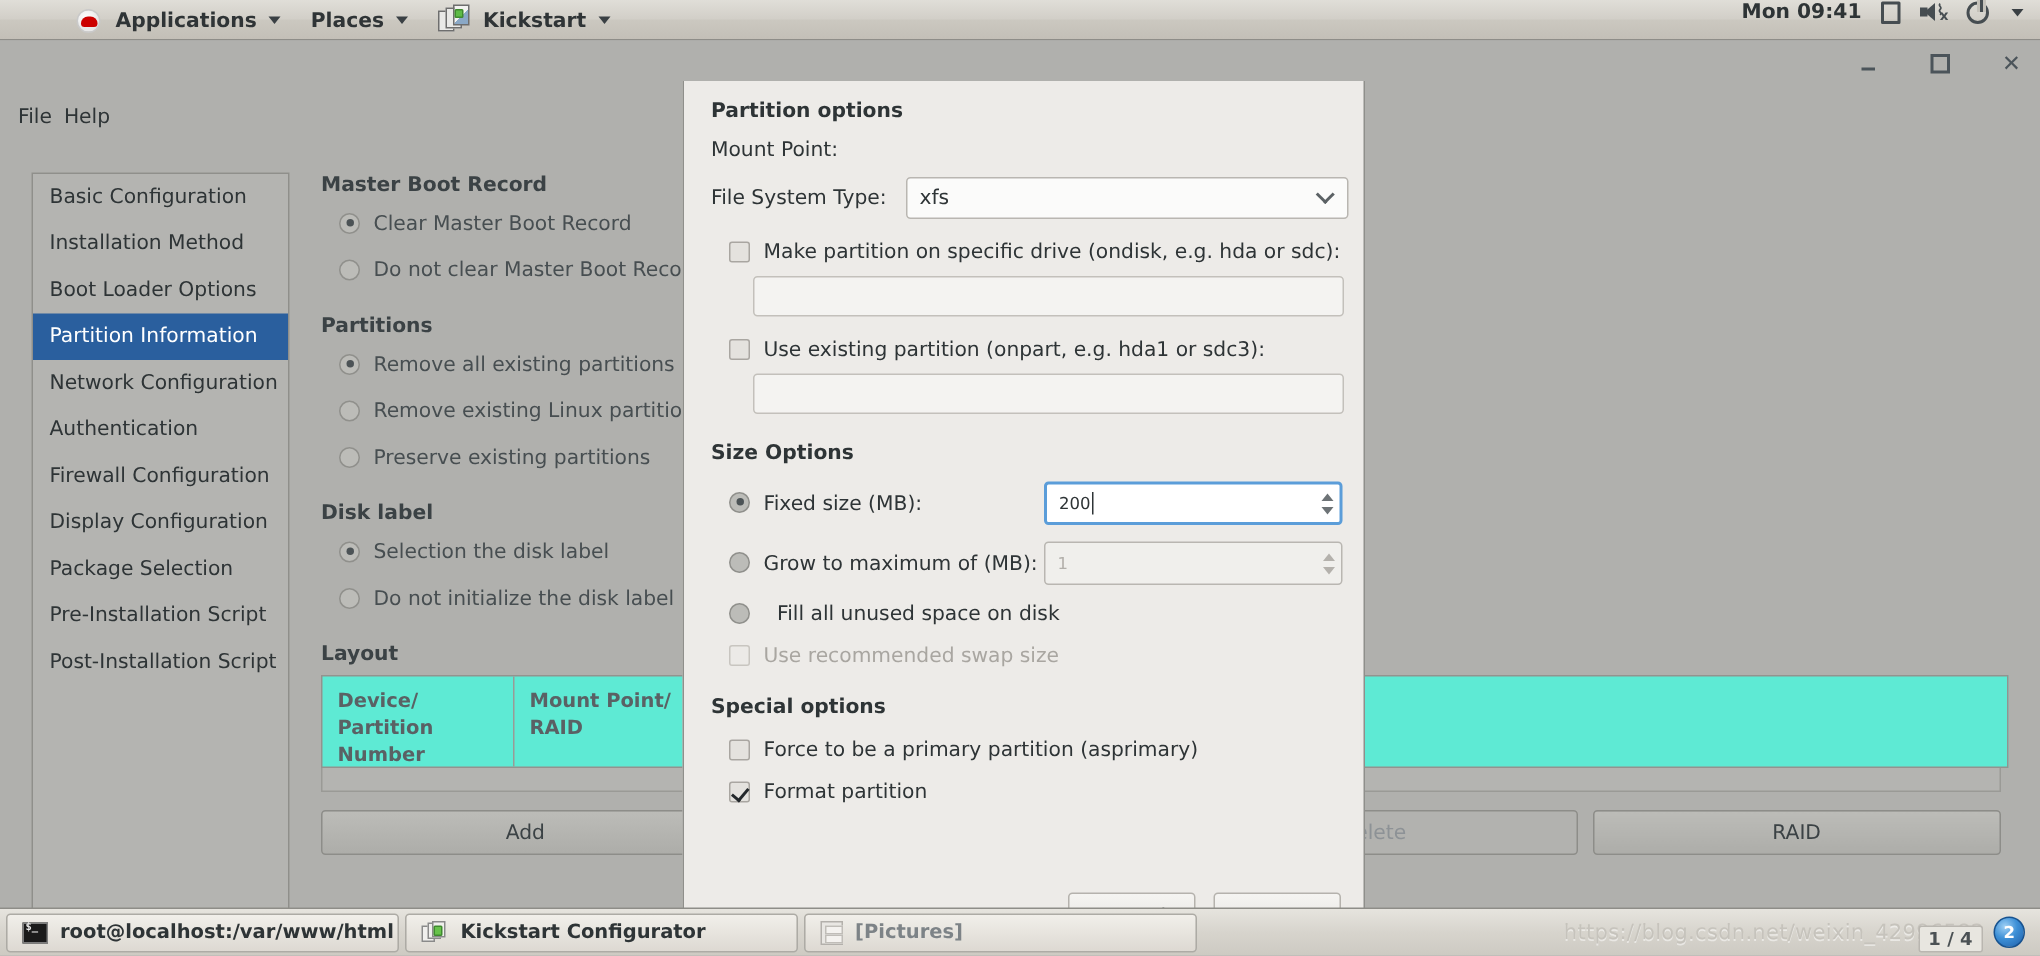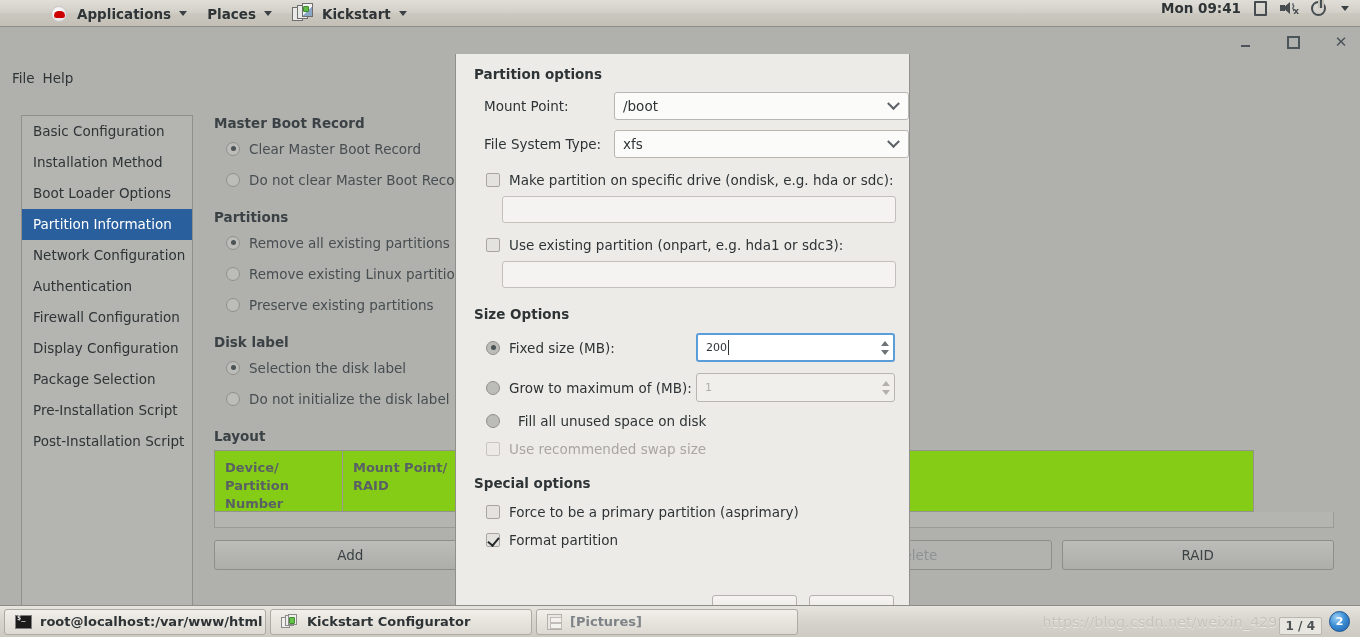--- a/index.html
+++ b/index.html
@@ -134,22 +134,22 @@
     border: 1px solid #90908c; background: #bcbcb8;
     position: relative; margin-right: 9px; flex: none;
   }
   .radio.on::after {
     content: ""; position: absolute; left: 3.5px; top: 3.5px;
     width: 5px; height: 5px; border-radius: 50%; background: #4c5356;
   }
   .radio-label { font-size: 13.5px; color: #474e51; white-space: nowrap; }
 
   #layout-table {
-    margin: 6px 0 0 10px; width: 1040px; height: 62px;
-    border: 1px solid #93938f; background: #84cc16;
+    margin: 6px 0 0 10px; width: 1125px; height: 62px;
+    border: 1px solid #93938f; background: #5eead4;
     display: flex; color: #5a6164;
   }
   .th { padding: 8px 0 0 10px; font-weight: bold; font-size: 13px; line-height: 18px; }
   .th.c1 { width: 128px; border-right: 1px solid #9a9a96; }
   .th.c2 { width: 120px; border-right: 1px solid #9a9a96; }
   .th.c3 { width: 120px; border-right: 1px solid #9a9a96; }
   .th.c4 { flex: 1; }
   #layout-strip {
     margin-left: 10px; width: 1120px; height: 16px;
     border: 1px solid #9a9a96; border-top: none; background: #b4b4b1;
@@ -170,21 +170,21 @@
     position: absolute; left: 455px; top: 27px; width: 455px; height: 578px;
     background: #edebe8;
     border-left: 1px solid #8f8f8b; border-right: 1px solid #8f8f8b;
     border-bottom: 1px solid #8f8f8b;
     overflow: hidden;
   }
   .dlg-title {
     font-weight: bold; font-size: 13.5px; color: #2e3436;
     margin: 12px 0 0 18px;
   }
-  .field-row { display: flex; align-items: center; margin: 10px 0 0 18px; justify-content: flex-end; }
+  .field-row { display: flex; align-items: center; margin: 10px 0 0 18px; }
   .field-label { font-size: 13.5px; color: #2e3436; width: 130px; }
   .combo {
     width: 295px; height: 28px; background: #fbfbfa;
     border: 1px solid #b9b6b1; border-radius: 3px;
     display: flex; align-items: center; position: relative;
   }
   .combo .val { padding-left: 8px; font-size: 13.5px; color: #2e3436; }
   .combo .arrowbox {
     position: absolute; right: 0; top: 0; width: 30px; height: 26px;
     display: flex; align-items: center; justify-content: center;
@@ -445,26 +445,20 @@
       <div class="btn disabled">Delete</div>
       <div class="btn">RAID</div>
     </div>
   </div>
 
   <div id="dialog">
     <div class="dlg-title">Partition options</div>
 
     <div class="field-row">
       <span class="field-label">Mount Point:</span>
-      <span class="combo">
-        <span class="val">/boot</span>
-        <span class="arrowbox">
-            <span class="chev"></span>
-          </span>
-      </span>
     </div>
 
     <div class="field-row">
       <span class="field-label">File System Type:</span>
       <span class="combo">
         <span class="val">xfs</span>
         <span class="arrowbox">
             <span class="chev"></span>
           </span>
       </span>

